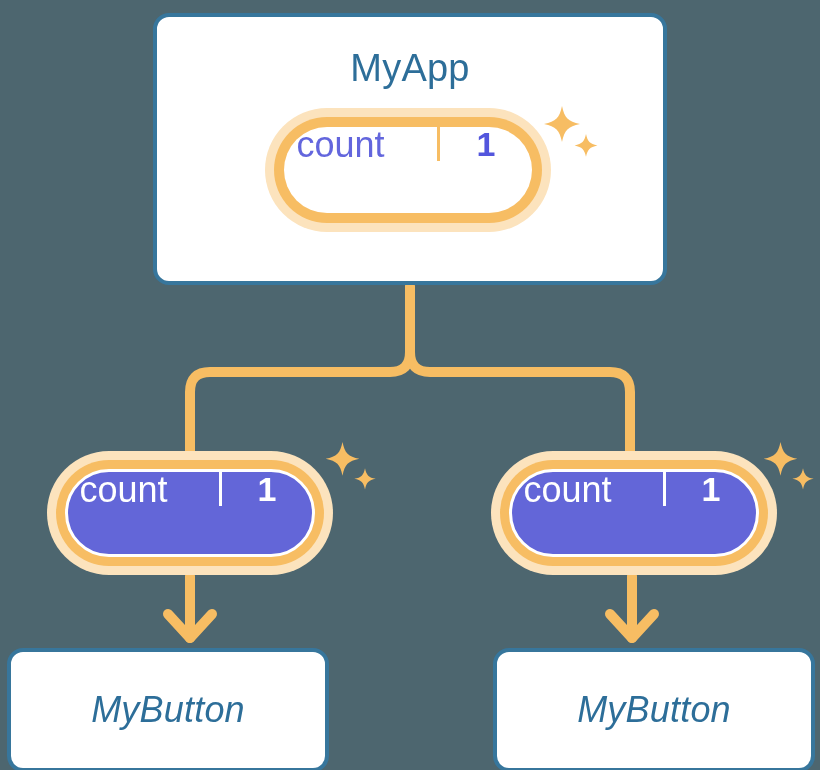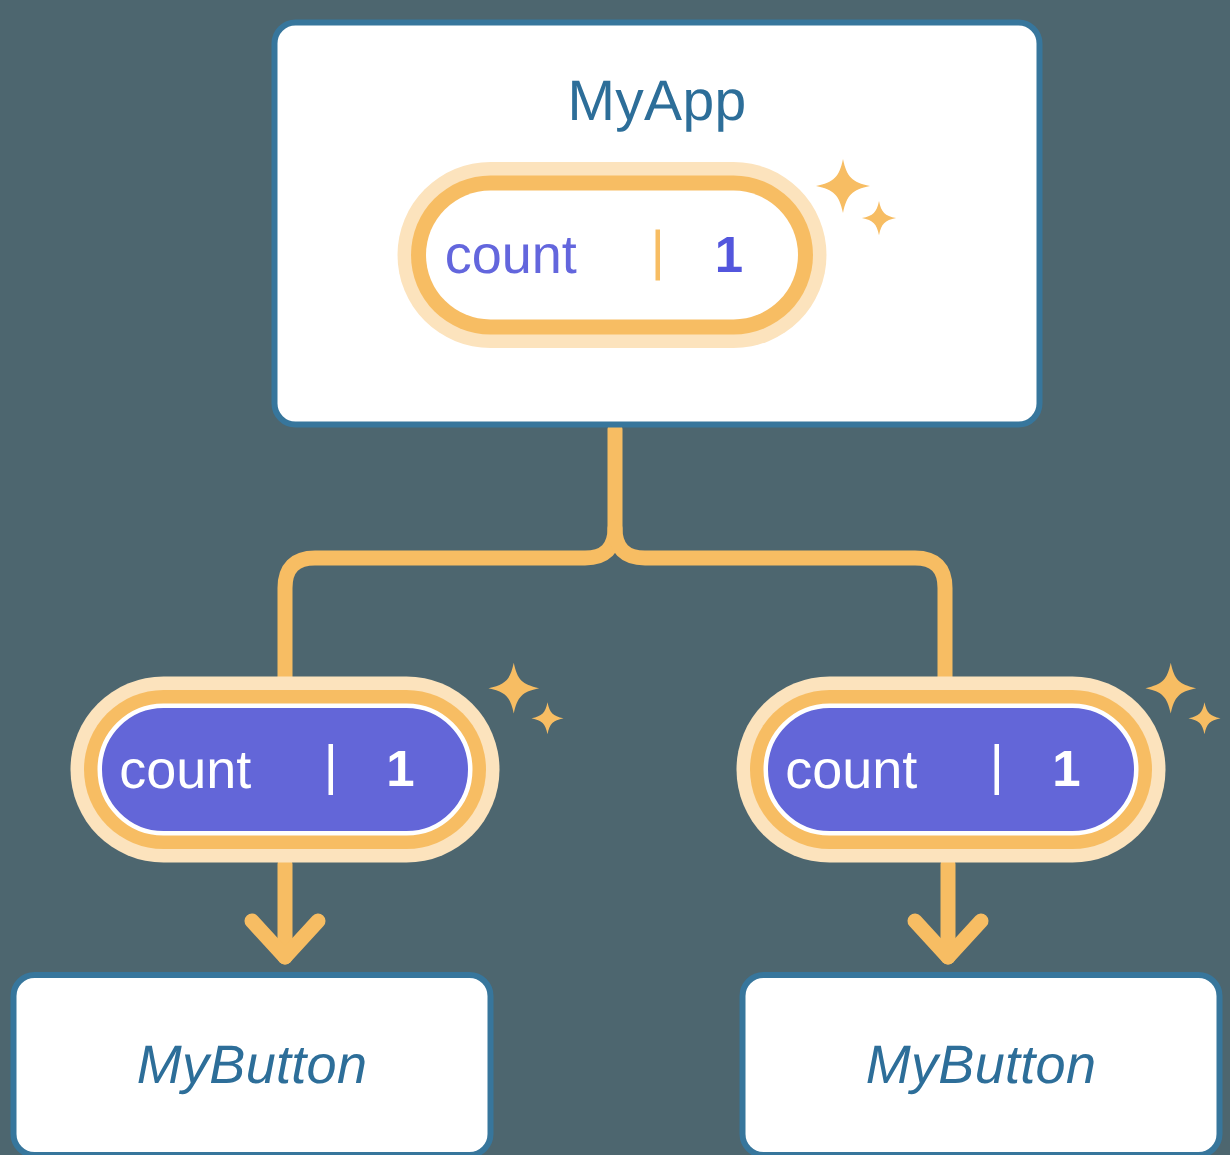--- a/index.html
+++ b/index.html
@@ -45,21 +45,20 @@
     line-height: 1;
     white-space: nowrap;
   }
 
   #card-myapp {
     left: 153px;
     top: 13px;
     width: 514px;
     height: 272px;
     justify-content: flex-start;
-    margin-left: 28px;
   }
   #card-myapp .card-title {
     margin-top: 32px;
   }
 
   .card-button {
     width: 322px;
     height: 124px;
     justify-content: center;
   }
@@ -84,21 +83,21 @@
   .pill-ring {
     position: absolute;
     border-radius: 999px;
     background: #f7bd63;
   }
   
   .pill-body {
     position: absolute;
     border-radius: 999px;
     display: flex;
-    align-items: center;
+    align-items: flex-start;
     overflow: hidden;
     gap: 40px;
   }
   .pill-cell {
     display: flex;
     align-items: center;
     justify-content: center;
     line-height: 1;
     white-space: nowrap;
   }

